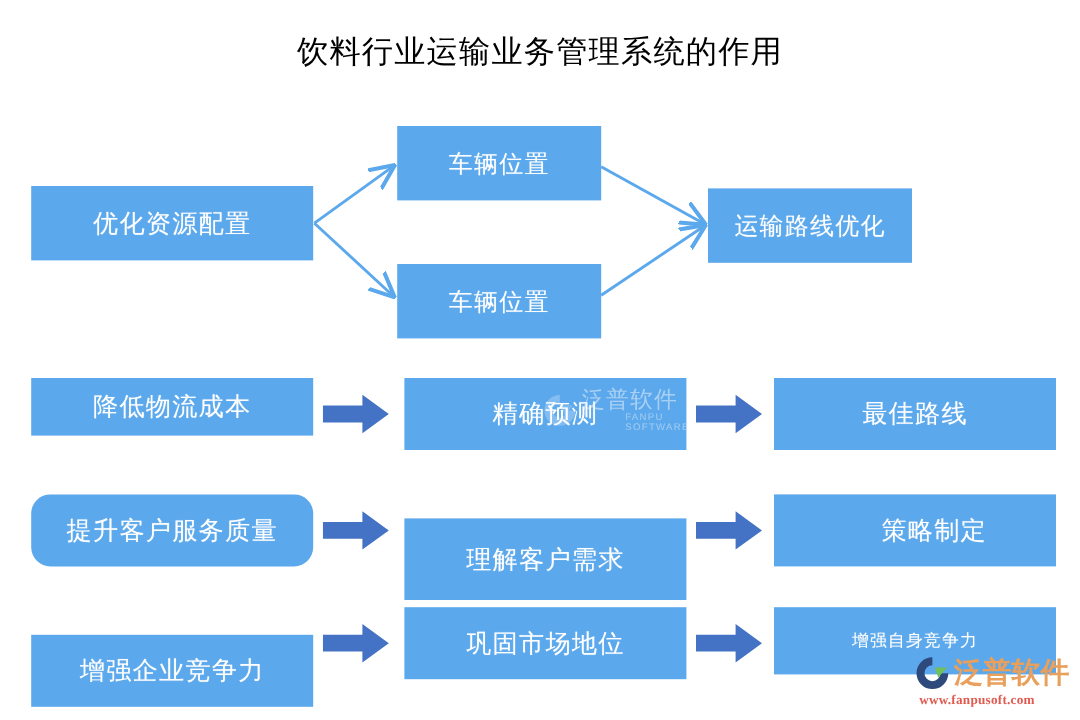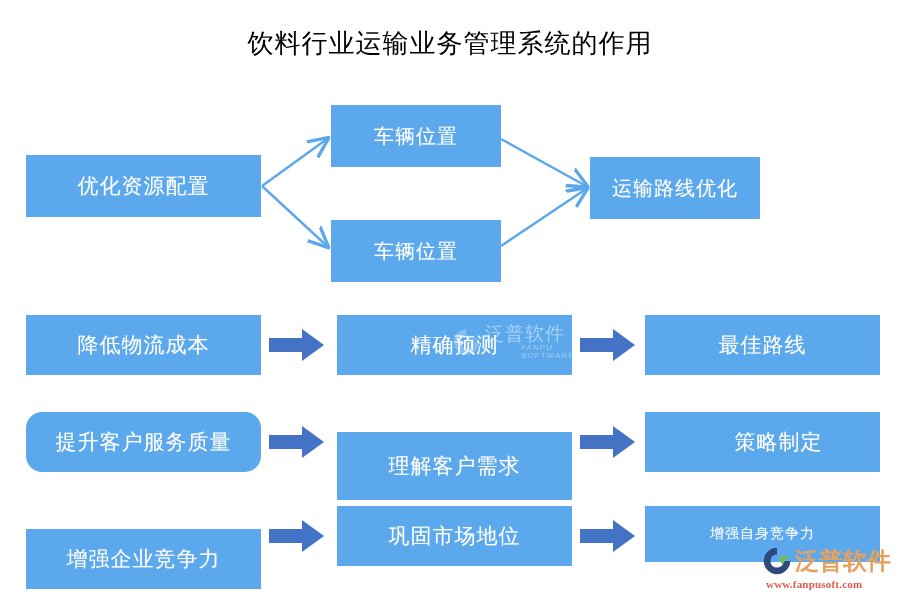--- a/index.html
+++ b/index.html
@@ -140,21 +140,21 @@
   </svg>
 
   <div class="node" style="left:331px; top:105px; width:170px; height:62px;">车辆位置</div>
 
   <div class="node" style="left:26px; top:155px; width:235px; height:62px; font-size:21px;">优化资源配置</div>
 
   <div class="node" style="left:331px; top:220px; width:170px; height:62px;">车辆位置</div>
 
   <div class="node" style="left:590px; top:157px; width:170px; height:62px;">运输路线优化</div>
 
-  <div class="node" style="left:26px; top:315px; width:235px; height:60px; font-size:21px;">降低物流成本</div>
+  <div class="node" style="left:26px; top:315px; width:235px; height:48px; font-size:21px;">降低物流成本</div>
 
   <svg class="blockarrow" style="left:269px; top:328px;" viewBox="0 0 56 34">
     <path d="M0,10 L33,10 L33,1 L55,17 L33,33 L33,24 L0,24 Z" fill="#4472C4"></path>
   </svg>
 
   <div class="node" style="left:337px; top:315px; width:235px; height:60px; font-size:21px;">精确预测</div>
 
   <svg class="blockarrow" style="left:580px; top:328px;" viewBox="0 0 56 34">
     <path d="M0,10 L33,10 L33,1 L55,17 L33,33 L33,24 L0,24 Z" fill="#4472C4"></path>
   </svg>

